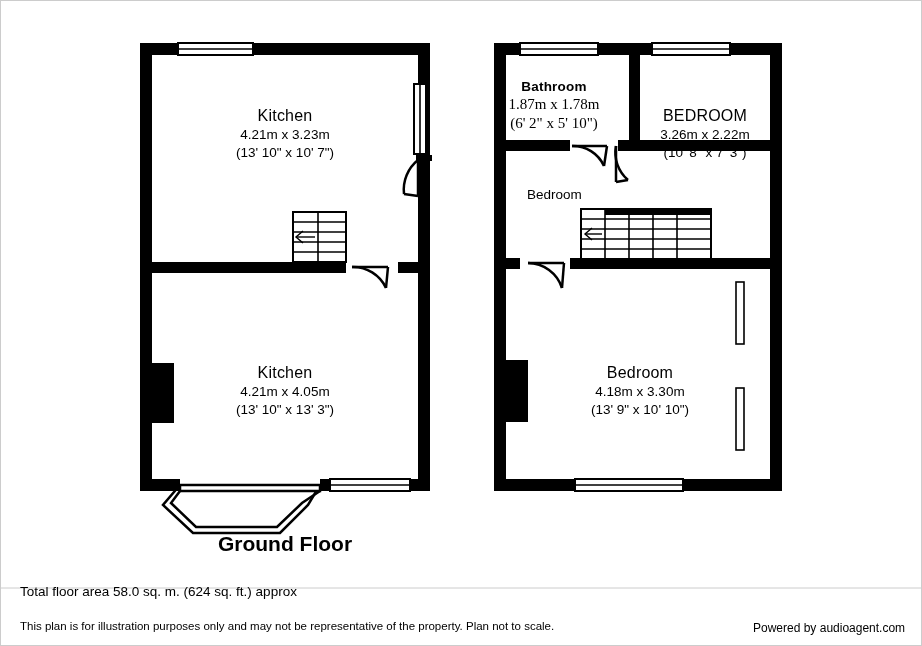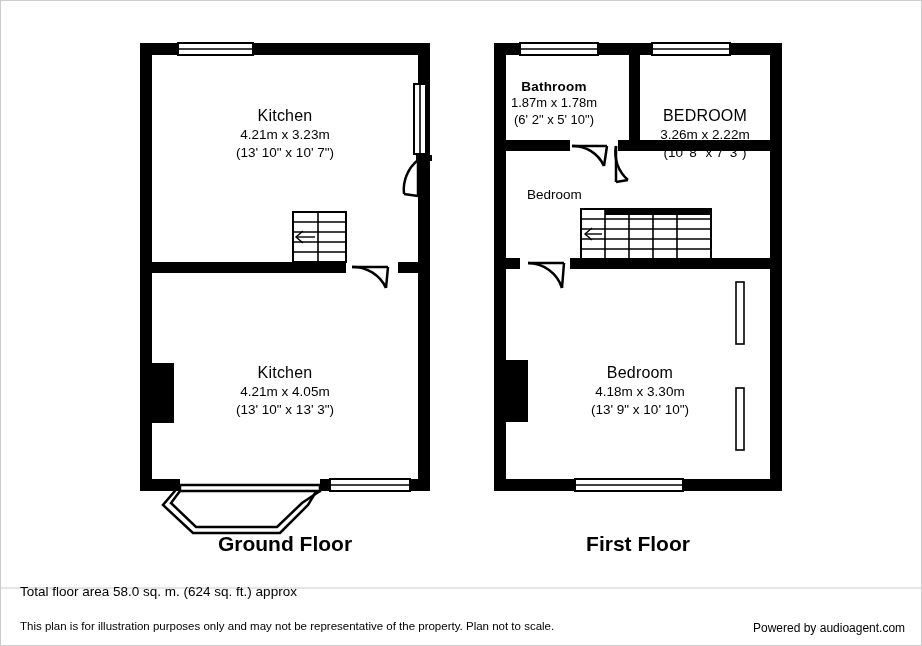--- a/index.html
+++ b/index.html
@@ -35,21 +35,22 @@
     letter-spacing: 0.2px;
   }
   .room-name.small {
     font-size: 13.5px;
     font-weight: bold;
   }
   .room-dim {
     font-size: 13.5px;
   }
   .room-dim.small {
-    font-size: 13px;
+    font-size: 15px;
+    font-family: Liberation Serif, serif;
   }
   .floor-title {
     position: absolute;
     text-align: center;
     font-size: 21px;
     font-weight: bold;
     white-space: nowrap;
   }
   .footer-area {
     position: absolute;
@@ -259,19 +260,18 @@
 
   <div class="plain-label" style="left:527px; top:187px;">Bedroom</div>
 
   <div class="room-label" style="left:540px; top:363px; width:200px;">
     <div class="room-name">Bedroom</div>
     <div class="room-dim">4.18m x 3.30m</div>
     <div class="room-dim">(13' 9" x 10' 10")</div>
   </div>
 
   <div class="floor-title" style="left:185px; top:532px; width:200px;">Ground Floor</div>
-  <div class="floor-title" style="left:538px; top:532px; width:200px;">First Floor</div>
 
   <div class="footer-area" style="left:20px; top:584px;">Total floor area 58.0 sq. m. (624 sq. ft.) approx</div>
   <div class="footer-disclaimer" style="left:20px; top:620px;">This plan is for illustration purposes only and may not be representative of the property. Plan not to scale.</div>
   <div class="footer-credit" style="left:753px; top:621px;">Powered by audioagent.com</div>
 
 </div>
 
 </body></html>

